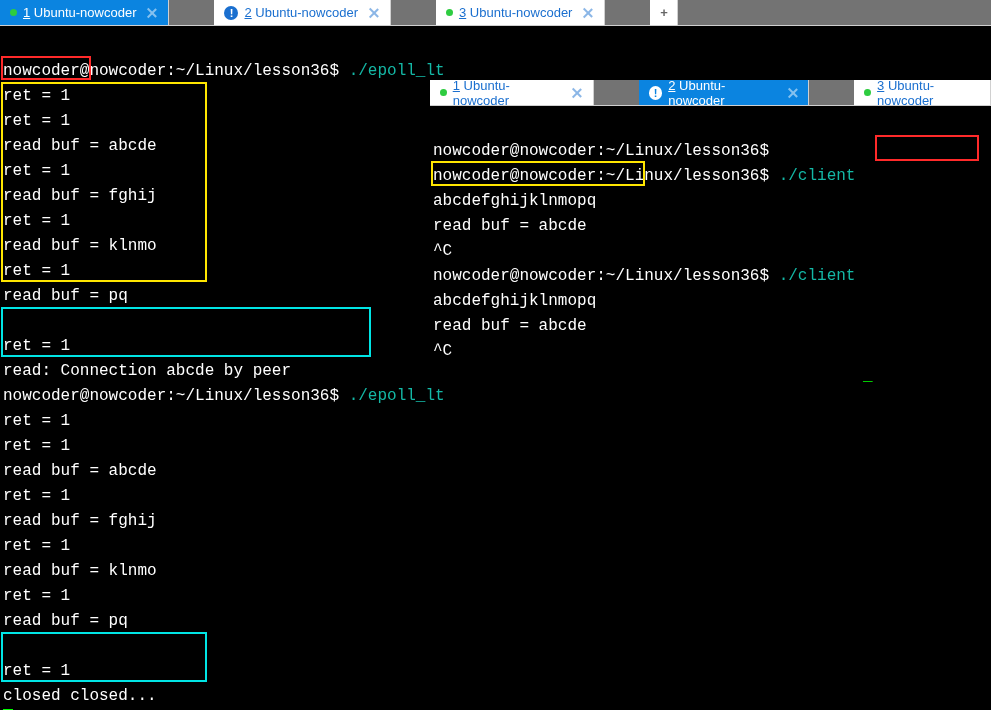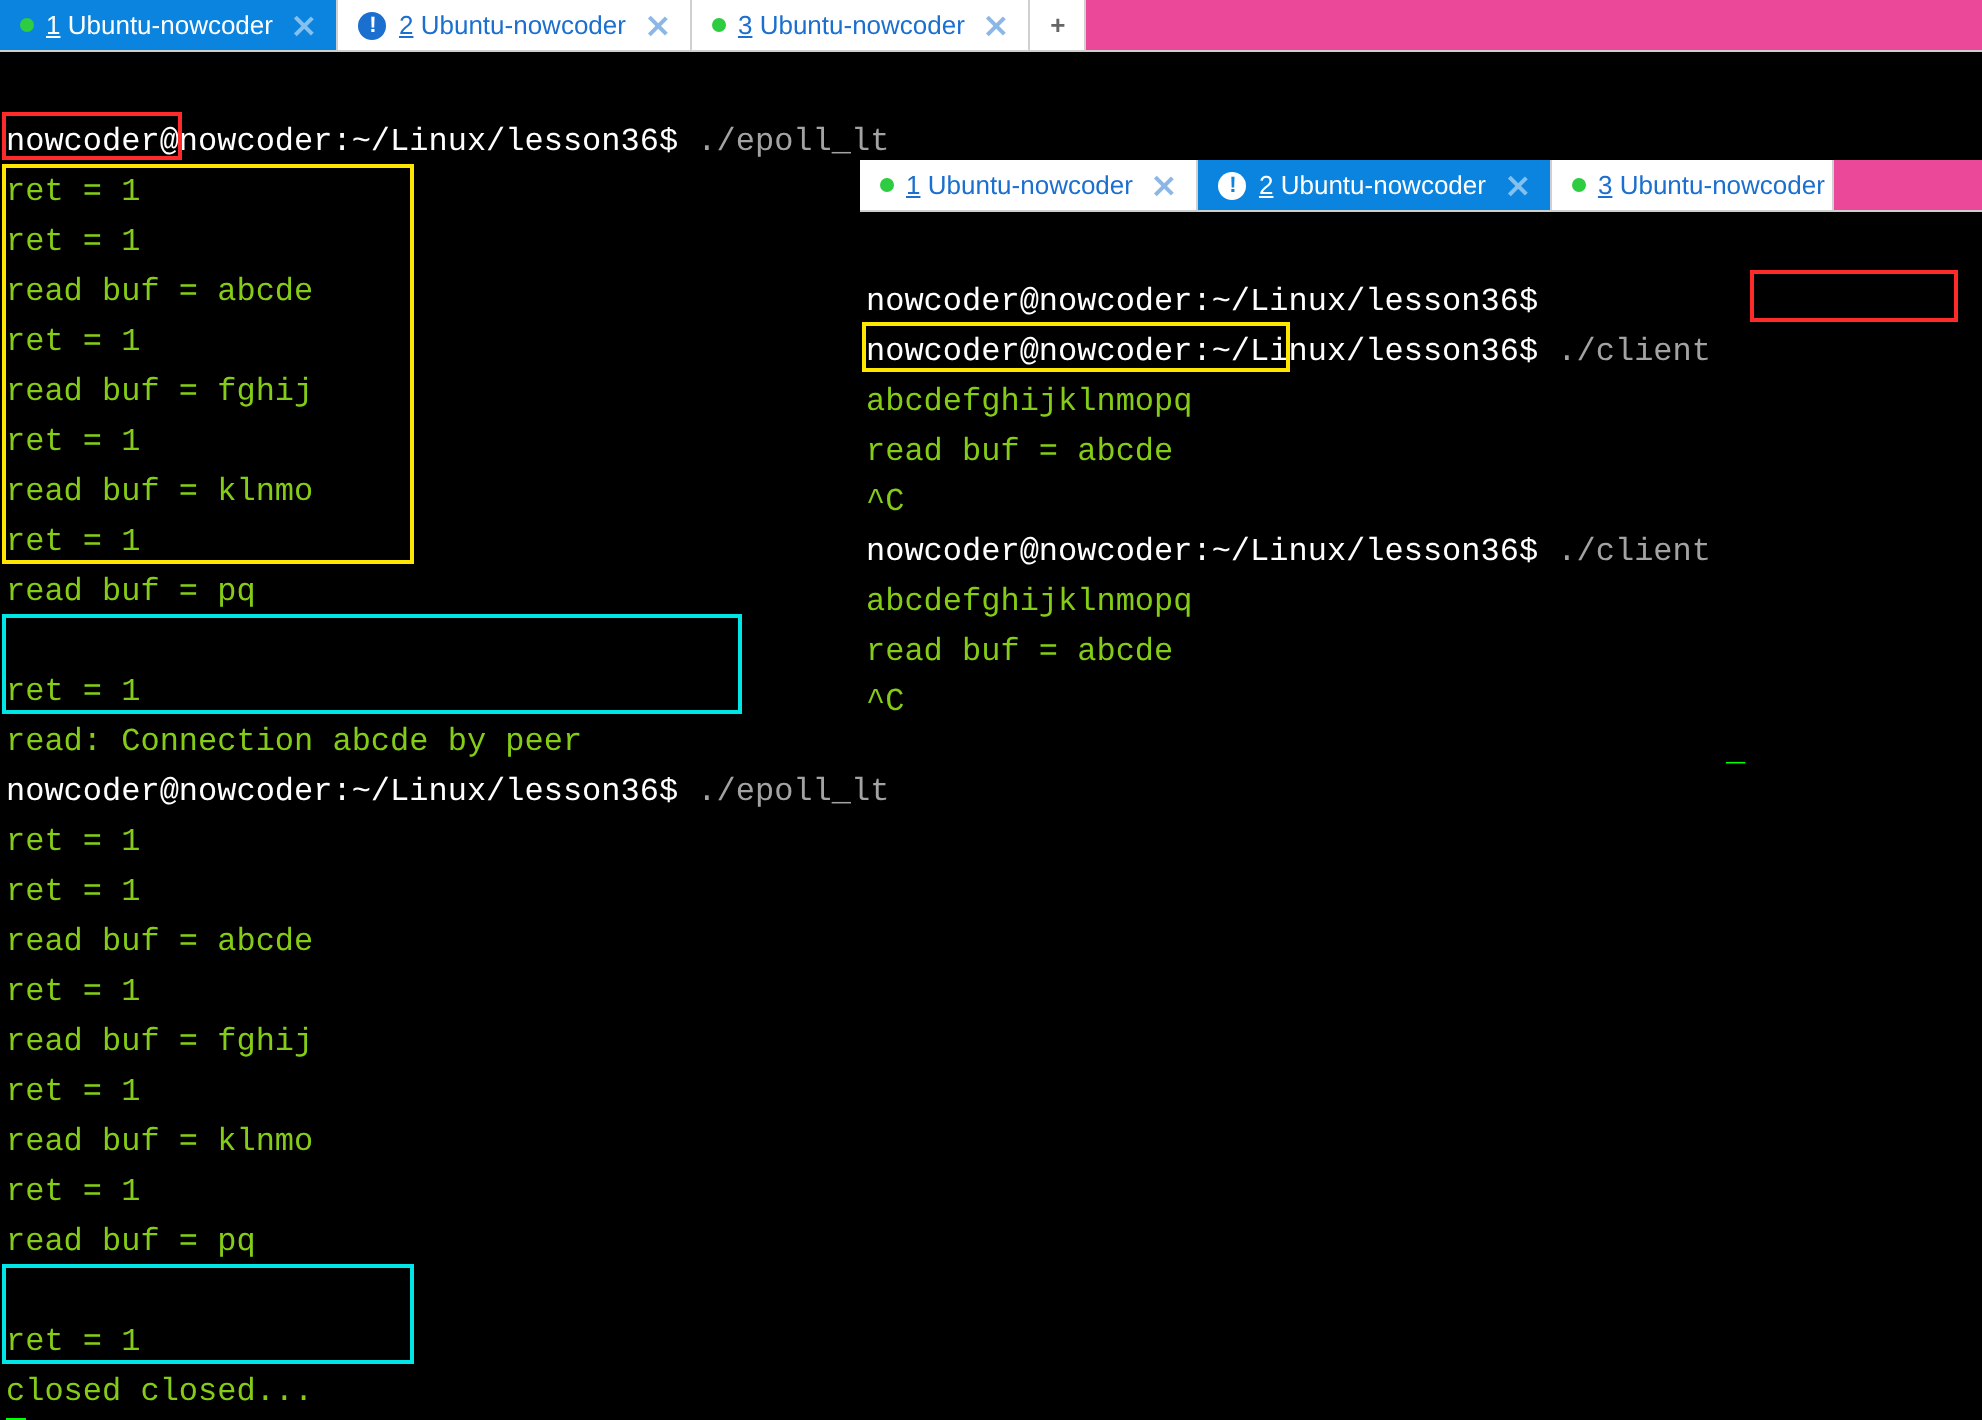--- a/index.html
+++ b/index.html
@@ -8,24 +8,25 @@
     background: #000;
     font-family: "Consolas", "Courier New", monospace;
     font-size: 16px;
     color: #fff;
     position: relative;
   }
 
   
   .tabbar {
     display: flex;
-    background: #ec4899;
+    background: #737373;
     height: 26px;
     align-items: stretch;
     border-bottom: 1px solid #cfcfcf;
+    gap: 45px;
   }
   .tabbar.right {
     position: absolute;
     left: 430px;
     top: 80px;
     width: 561px;
   }
   .tab {
     display: flex;
     align-items: center;
@@ -87,22 +88,22 @@
   .term {
     position: absolute;
     white-space: pre;
     line-height: 25px;
     font-size: 16px;
   }
   .left-term  { left: 3px; top: 34px; width: 430px; }
   .right-term { left: 433px; top: 114px; width: 556px; }
 
   .prompt { color: #ffffff; margin-top: 32px; }
-  .cmd    { color: #a3a3a3; }
-  .out    { color: #84cc16; }
+  .cmd    { color: #14b8a6; }
+  .out    { color: #ffffff; }
 
   .cursor {
     display: inline-block;
     width: 10px; height: 18px;
     background: #00ff00;
     vertical-align: -2px;
   }
   .idle-cursor {
     color: #00ff00;
   }

